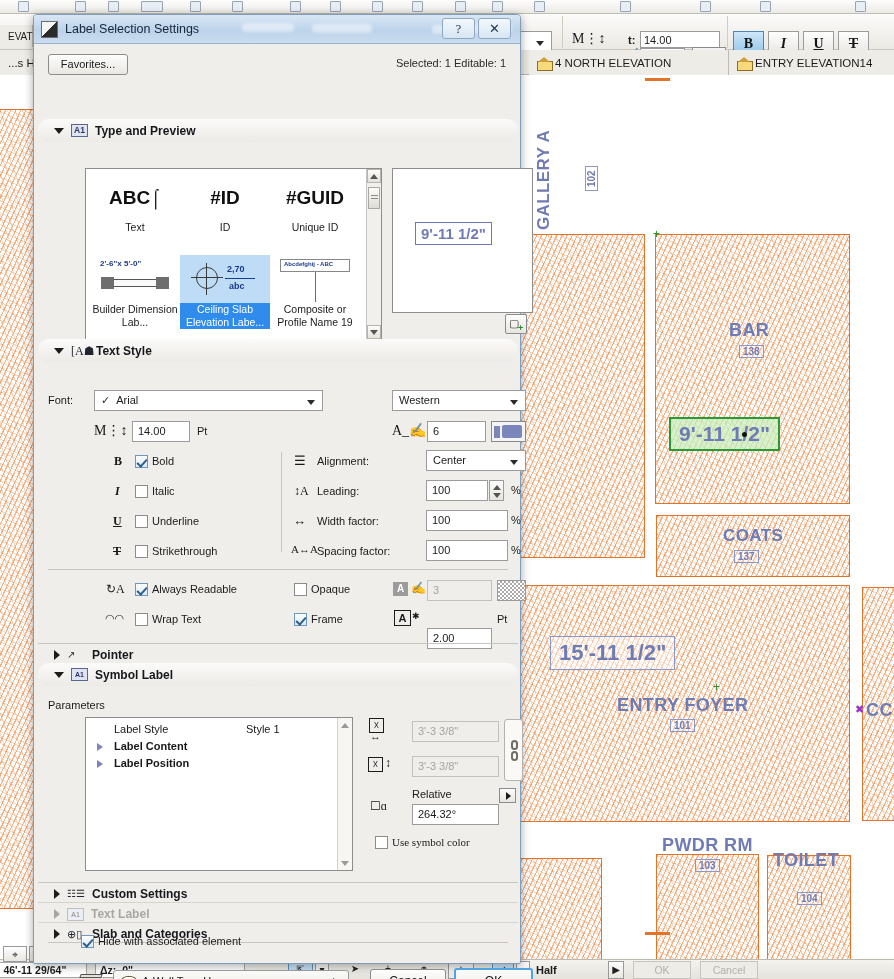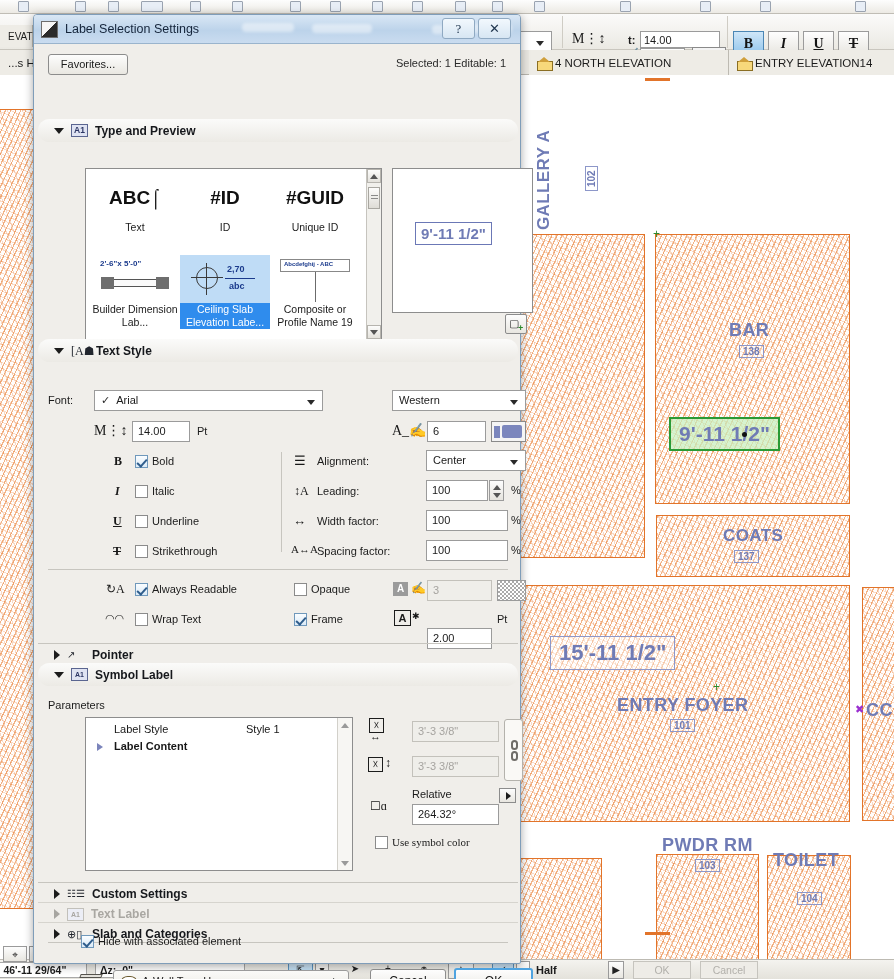--- a/index.html
+++ b/index.html
@@ -693,20 +693,24 @@
 
       <div class="param-list">
         <div class="param-row" style="top:4px;">
           <span class="pname">Label Style</span>
           <span class="pval">Style 1</span>
         </div>
         <div class="param-row bold" style="top:21px;">
           <span class="ptri"></span>
           <span class="pname">Label Content</span>
         </div>
+        <div class="param-row bold" style="top:38px;">
+          <span class="ptri"></span>
+          <span class="pname">Label Position</span>
+        </div>
         <div class="param-scroll">
           <div class="ts-btn" style="top:0;background:#f7f6f3;border:none;">
               <span class="caret-u" style="border-bottom-color:#9a9a9a;"></span>
             </div>
           <div class="ts-btn" style="top:138px;background:#f7f6f3;border:none;">
               <span class="caret-d" style="border-top-color:#9a9a9a;"></span>
             </div>
         </div>
       </div>
 

